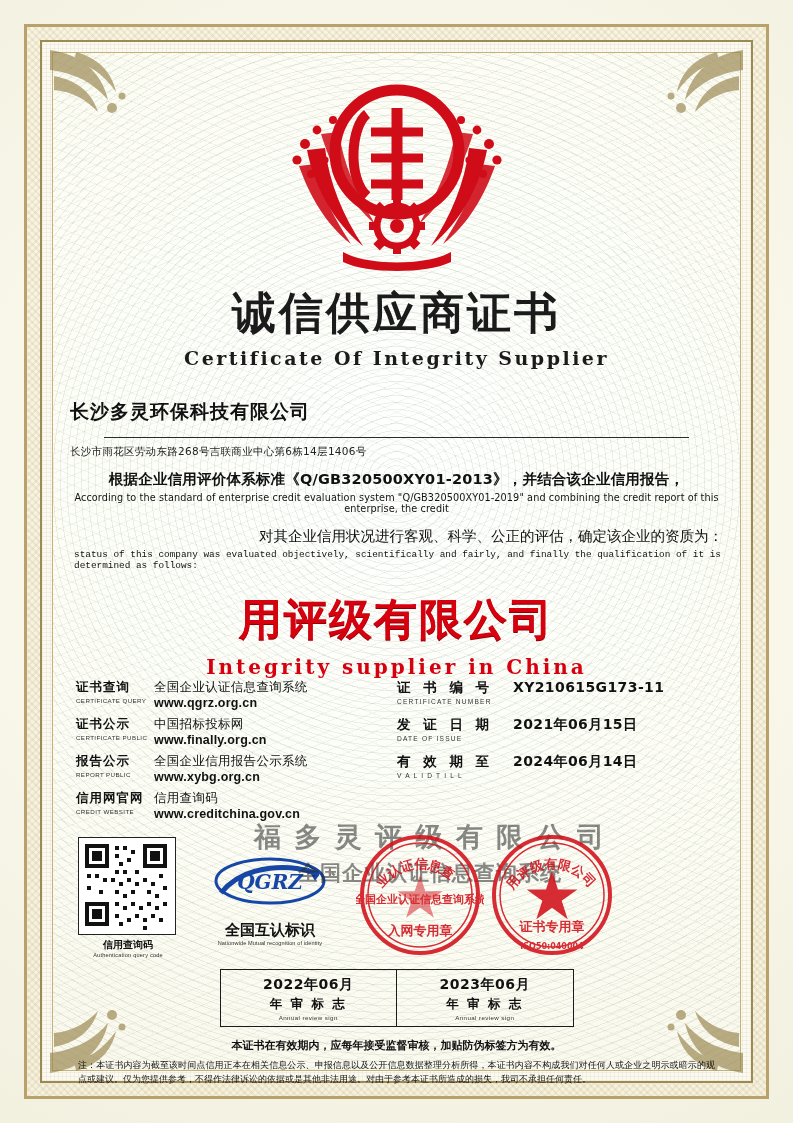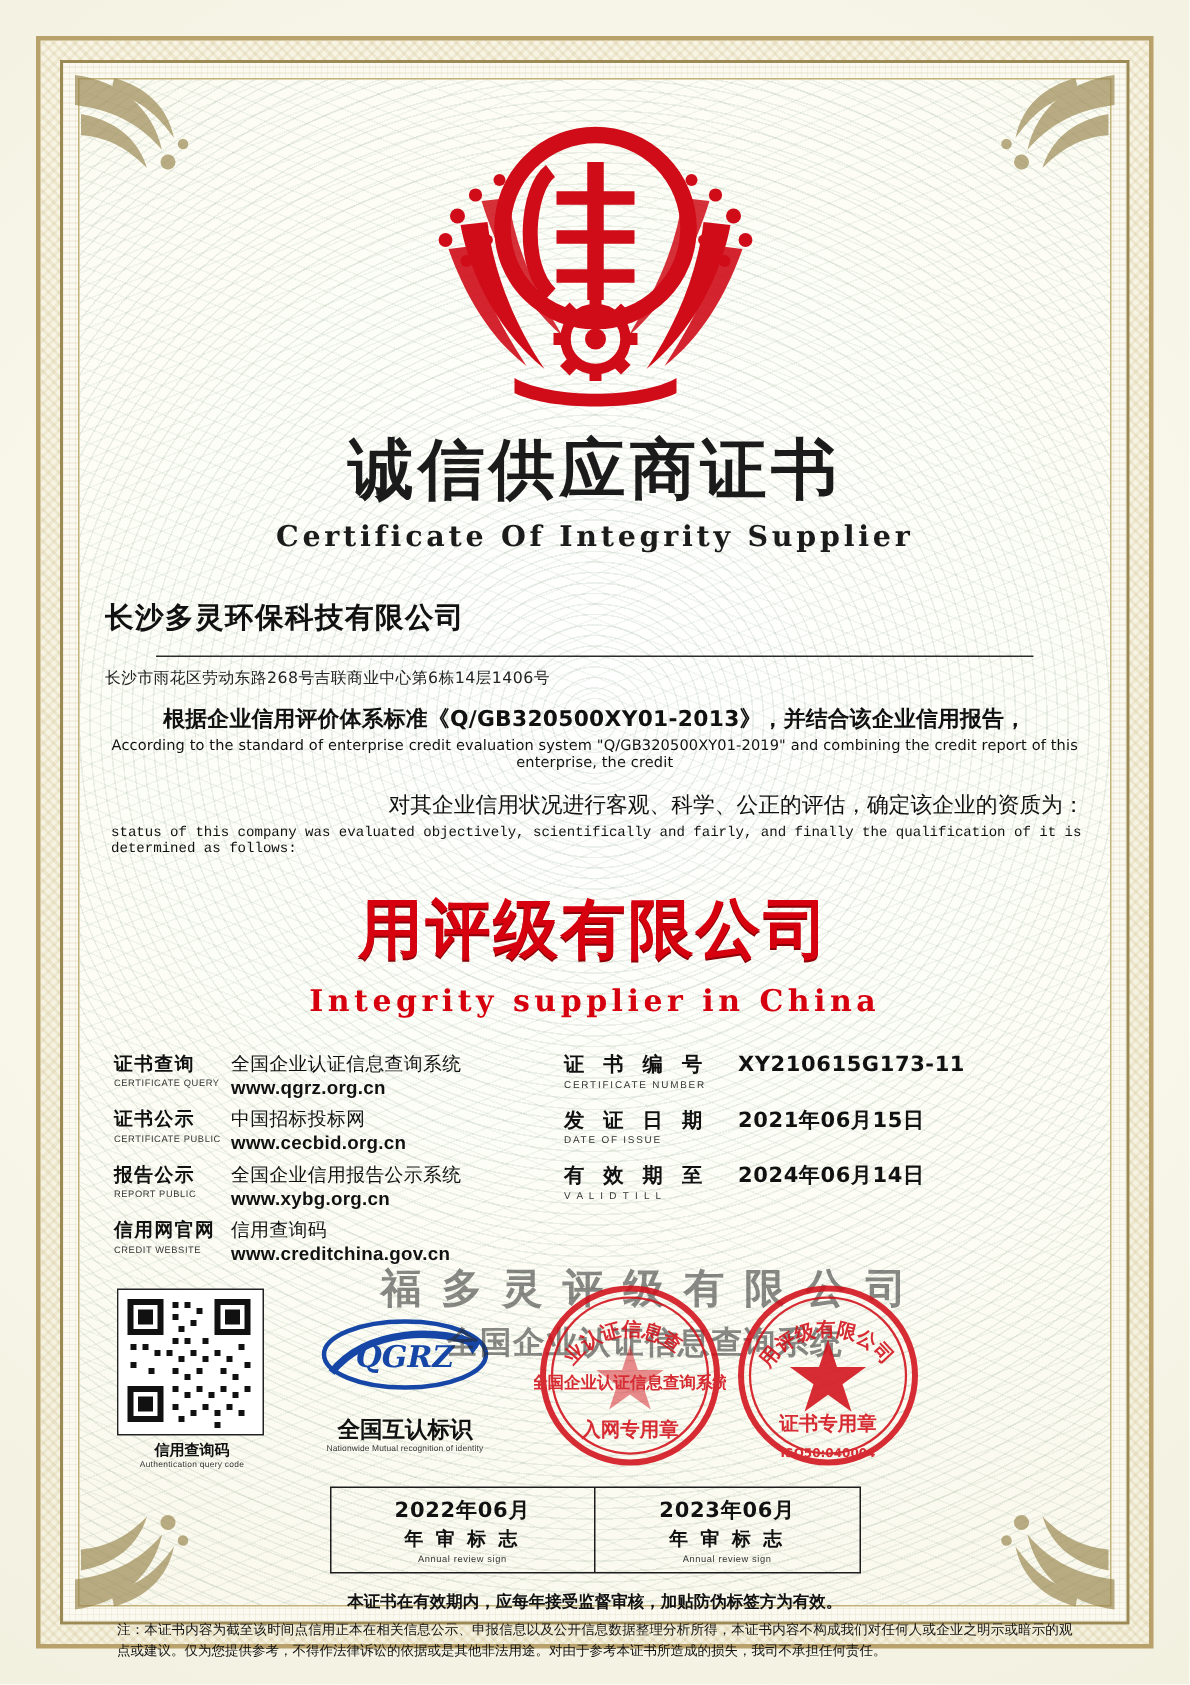--- a/index.html
+++ b/index.html
@@ -111,21 +111,21 @@
     text-shadow:0 1px 0 #8d0007;
   }
   .award-en{
     text-align:center;margin-top:6px;
     font-family:"DejaVu Serif","Liberation Serif",serif;
     font-weight:bold;font-size:20px;letter-spacing:3px;color:#d7000f;
   }
 
   
   .info{
-    display:flex;margin-top:22px;padding:0 6px;
+    display:flex;padding:0 6px;justify-content:space-between;
   }
   .info-left{width:300px;}
   .info-right{width:320px;}
   .irow{display:flex;align-items:flex-start;margin-bottom:6px;}
   .ilabel{width:78px;flex:none;}
   .ilabel .cn{font-size:12.5px;color:#111;font-weight:bold;letter-spacing:1px;
     font-family:"DejaVu Sans","Liberation Sans",sans-serif;}
   .ilabel .en{font-size:6.2px;color:#333;letter-spacing:.4px;margin-top:1px;}
   .ivalue .cn{font-size:12.5px;color:#111;letter-spacing:.3px;
     font-family:"DejaVu Sans","Liberation Sans",sans-serif;}
@@ -342,21 +342,21 @@
           </div>
         </div>
 
         <div class="irow">
           <div class="ilabel">
             <div class="cn">证书公示</div>
             <div class="en">CERTIFICATE PUBLIC</div>
           </div>
           <div class="ivalue">
             <div class="cn">中国招标投标网</div>
-            <div class="url">www.cecbid.org.cn</div>
+            <div class="url">www.finally.org.cn</div>
           </div>
         </div>
 
         <div class="irow">
           <div class="ilabel">
             <div class="cn">报告公示</div>
             <div class="en">REPORT PUBLIC</div>
           </div>
           <div class="ivalue">
             <div class="cn">全国企业信用报告公示系统</div>

